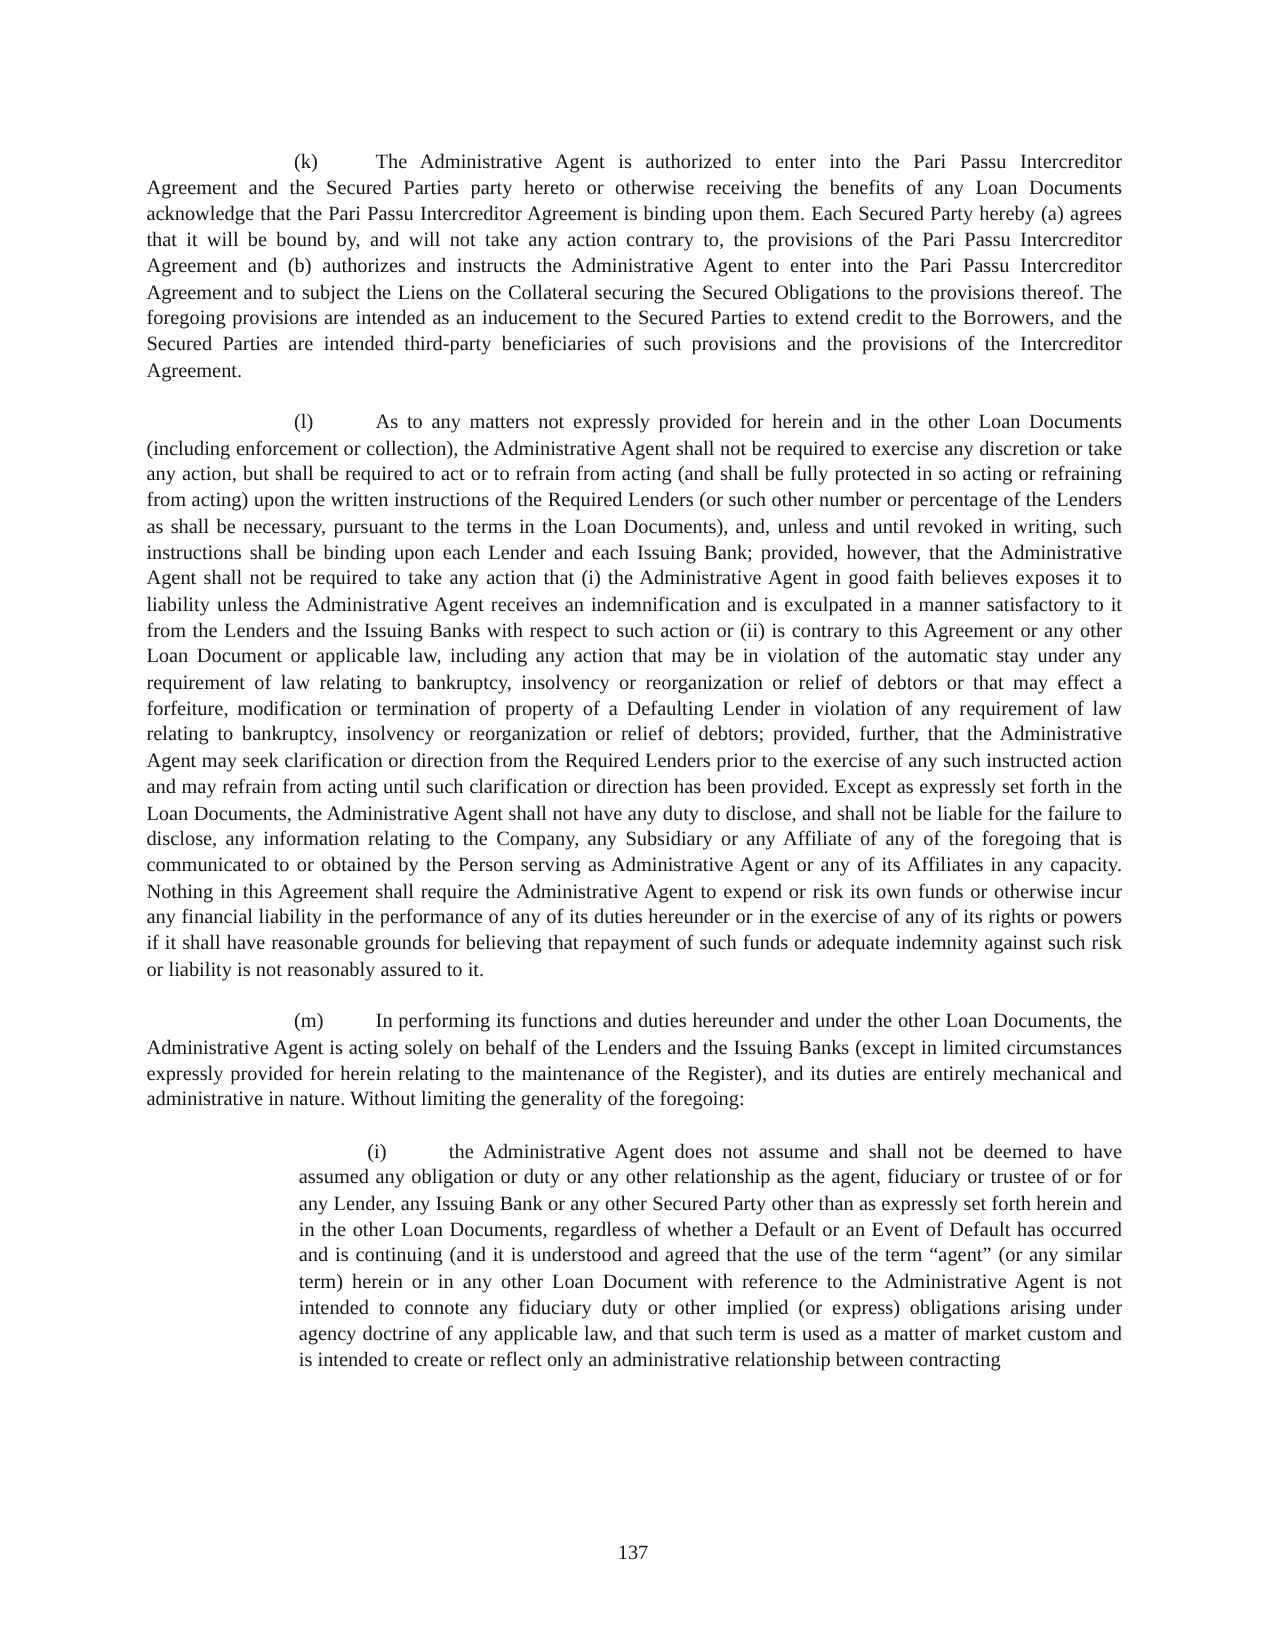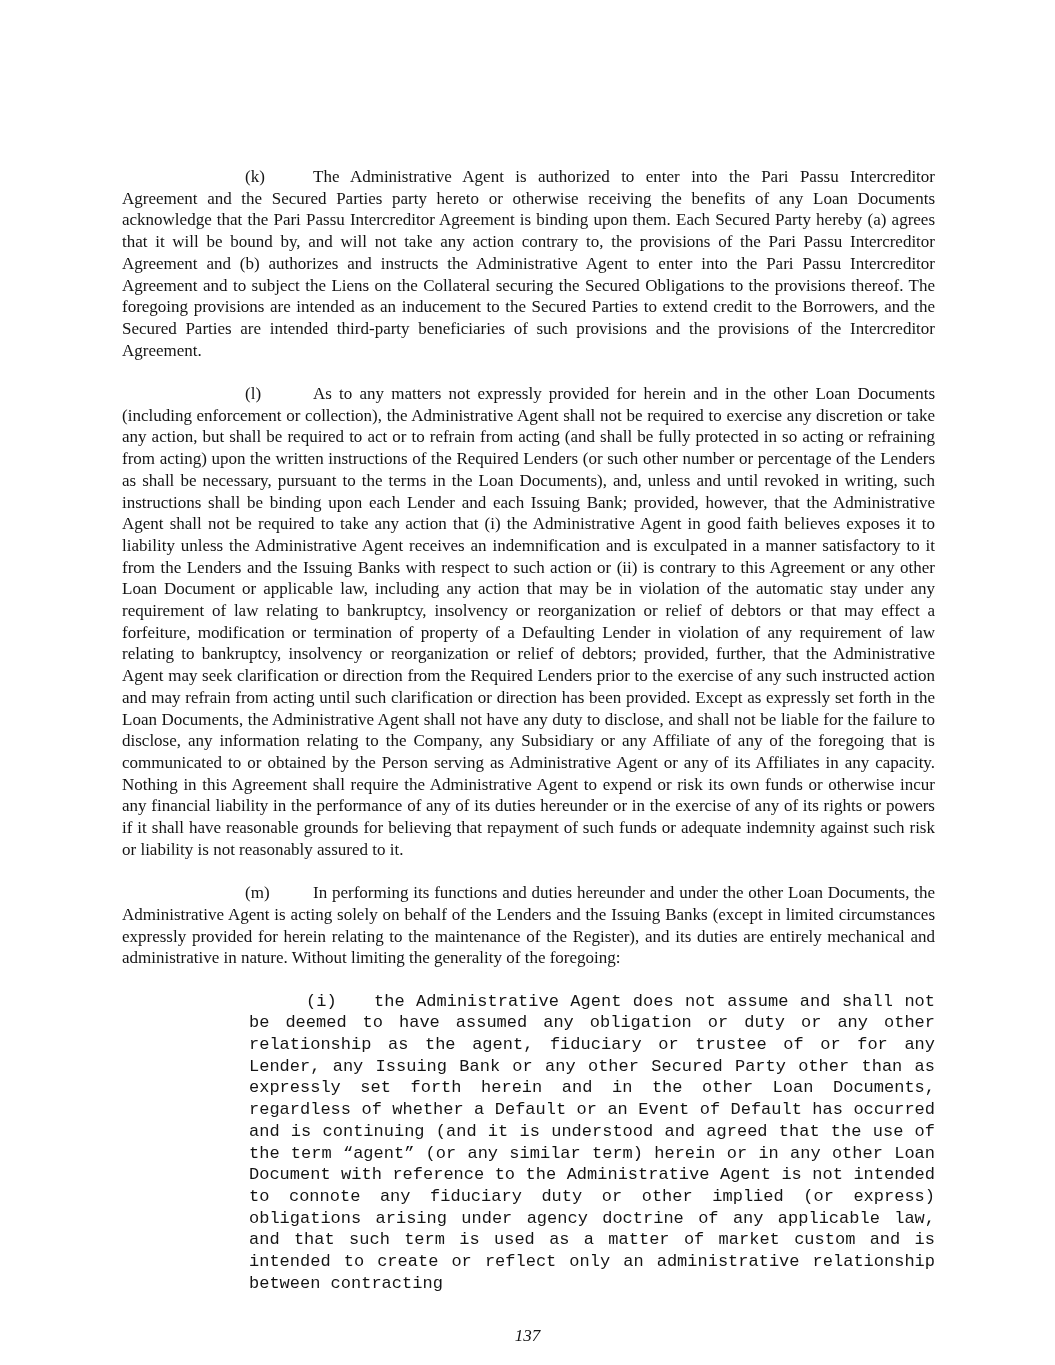--- a/index.html
+++ b/index.html
@@ -2,34 +2,34 @@
 <html><head>
 <meta charset="utf-8">
 <style>
   * { margin:0; padding:0; box-sizing:border-box; }
   html, body { background:#ffffff; }
   body {
     width:1055px; height:1365px; position:relative; overflow:hidden;
     font-family:"Liberation Serif","DejaVu Serif",serif;
     color:#141414;
   }
-  .sheet { position:absolute; inset:0; background:#ffffff;margin-top:42px; }
+  .sheet { position:absolute; inset:0; background:#ffffff; }
   .doc-body {
     position:absolute; left:122px; top:124px; width:813px;
     font-size:17px; line-height:21.7px;
   }
   p.para { text-align:justify; margin:0 0 21.7px 0; }
-  p.para:last-child { margin-bottom:0;font-family:Liberation Mono, monospace; }
+  p.para:last-child { margin-bottom:0; }
   p.main { text-indent:123px; }
   p.sub  { margin-left:127px; text-indent:57px; }
   .plabel { display:inline-block; width:68px; text-indent:0; }
   .seg.underline { }
   .page-number {
     position:absolute; top:1283px; left:0; width:100%;
-    text-align:center; font-size:17px; line-height:21.7px;font-style:italic;
+    text-align:center; font-size:17px; line-height:21.7px;
   }
 </style>
 </head>
 <body>
 
 <div class="sheet">
   <div class="doc-body">
       <p class="para main"><span class="plabel">(k)</span><span class="seg">The Administrative Agent is authorized to enter into the Pari Passu Intercreditor Agreement and the Secured Parties party hereto or otherwise receiving the benefits of any Loan Documents acknowledge that the Pari Passu Intercreditor Agreement is binding upon them.  Each Secured Party hereby (a) agrees that it will be bound by, and will not take any action contrary to, the provisions of the Pari Passu Intercreditor Agreement and (b) authorizes and instructs the Administrative Agent to enter into the Pari Passu Intercreditor Agreement and to subject the Liens on the Collateral securing the Secured Obligations to the provisions thereof.  The foregoing provisions are intended as an inducement to the Secured Parties to extend credit to the Borrowers, and the Secured Parties are intended third-party beneficiaries of such provisions and the provisions of the Intercreditor Agreement.</span></p>
       <p class="para main"><span class="plabel">(l)</span><span class="seg">As to any matters not expressly provided for herein and in the other Loan Documents (including enforcement or collection), the Administrative Agent shall not be required to exercise any discretion or take any action, but shall be required to act or to refrain from acting (and shall be fully protected in so acting or refraining from acting) upon the written instructions of the Required Lenders (or such other number or percentage of the Lenders as shall be necessary, pursuant to the terms in the Loan Documents), and, unless and until revoked in writing, such instructions shall be binding upon each Lender and each Issuing Bank; </span><span class="seg underline">provided</span><span class="seg">, however, that the Administrative Agent shall not be required to take any action that (i) the Administrative Agent in good faith believes exposes it to liability unless the Administrative Agent receives an indemnification and is exculpated in a manner satisfactory to it from the Lenders and the Issuing Banks with respect to such action or (ii) is contrary to this Agreement or any other Loan Document or applicable law, including any action that may be in violation of the automatic stay under any requirement of law relating to bankruptcy, insolvency or reorganization or relief of debtors or that may effect a forfeiture, modification or termination of property of a Defaulting Lender in violation of any requirement of law relating to bankruptcy, insolvency or reorganization or relief of debtors; </span><span class="seg underline">provided</span><span class="seg">, </span><span class="seg underline">further</span><span class="seg">, that the Administrative Agent may seek clarification or direction from the Required Lenders prior to the exercise of any such instructed action and may refrain from acting until such clarification or direction has been provided. Except as expressly set forth in the Loan Documents, the Administrative Agent shall not have any duty to disclose, and shall not be liable for the failure to disclose, any information relating to the Company, any Subsidiary or any Affiliate of any of the foregoing that is communicated to or obtained by the Person serving as Administrative Agent or any of its Affiliates in any capacity. Nothing in this Agreement shall require the Administrative Agent to expend or risk its own funds or otherwise incur any financial liability in the performance of any of its duties hereunder or in the exercise of any of its rights or powers if it shall have reasonable grounds for believing that repayment of such funds or adequate indemnity against such risk or liability is not reasonably assured to it.</span></p>
       <p class="para main"><span class="plabel">(m)</span><span class="seg">In performing its functions and duties hereunder and under the other Loan Documents, the Administrative Agent is acting solely on behalf of the Lenders and the Issuing Banks (except in limited circumstances expressly provided for herein relating to the maintenance of the Register), and its duties are entirely mechanical and administrative in nature. Without limiting the generality of the foregoing:</span></p>

